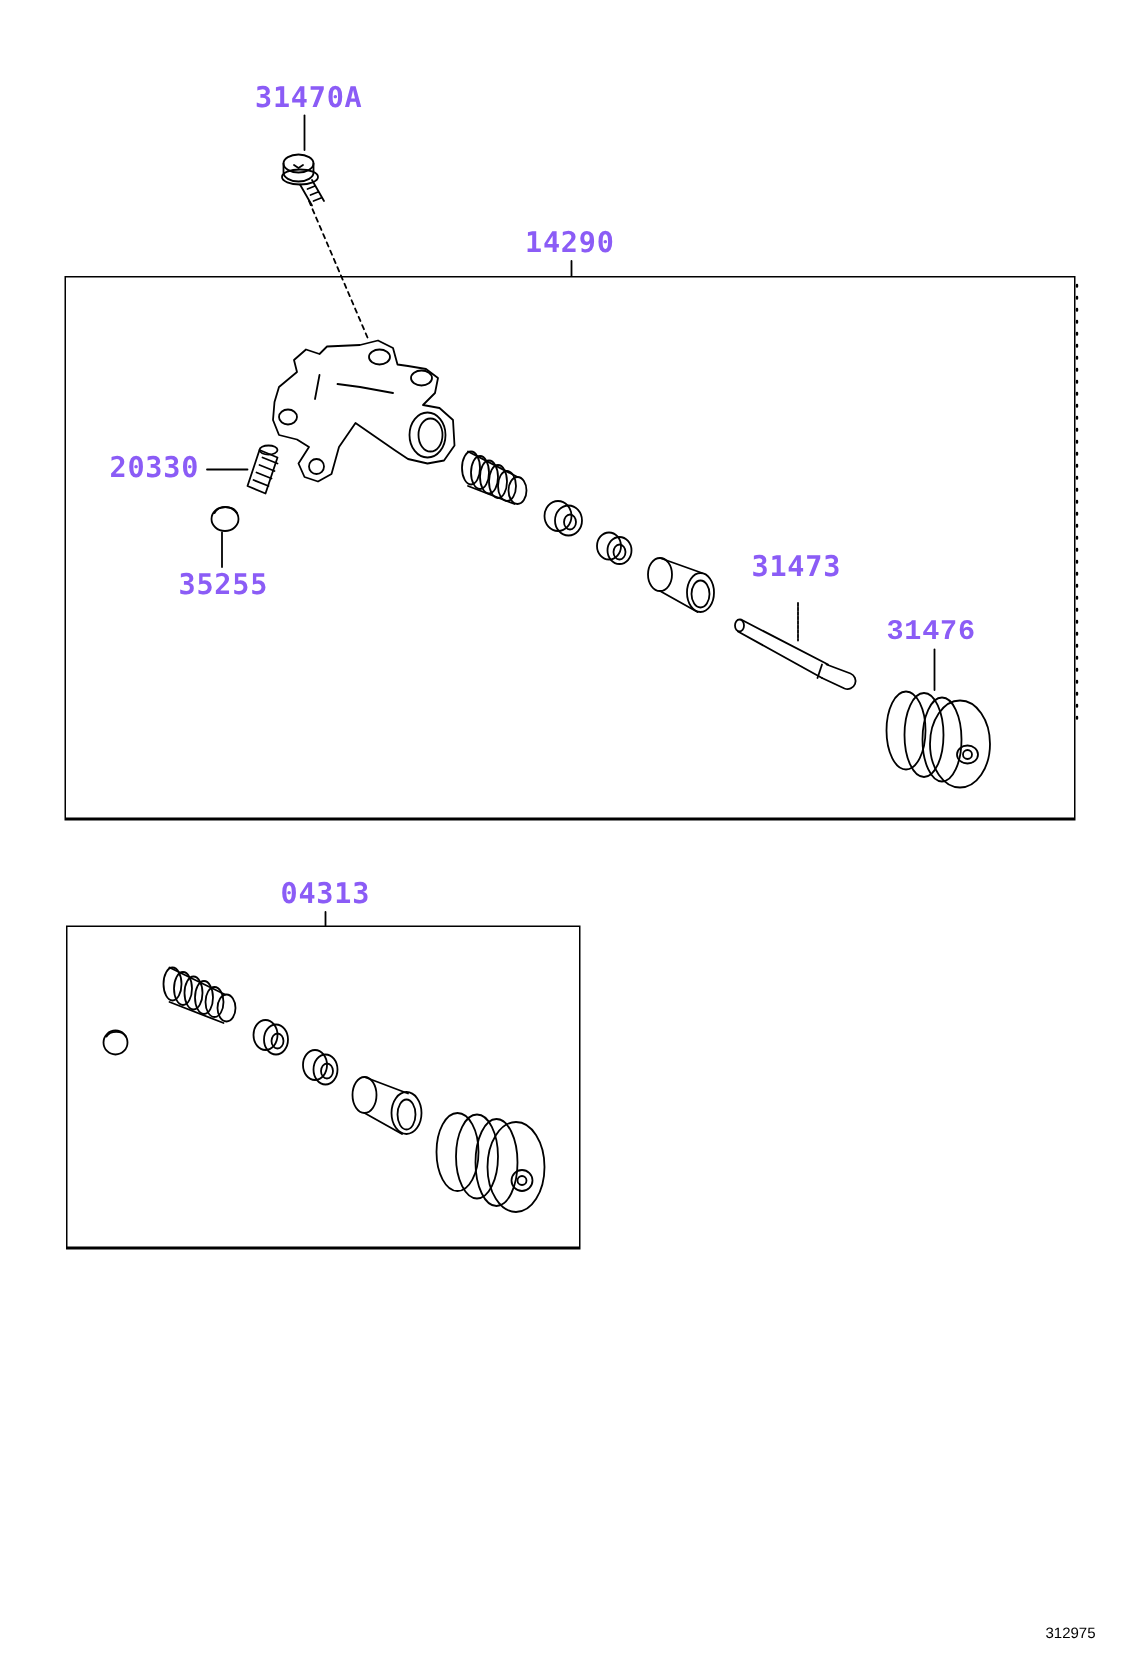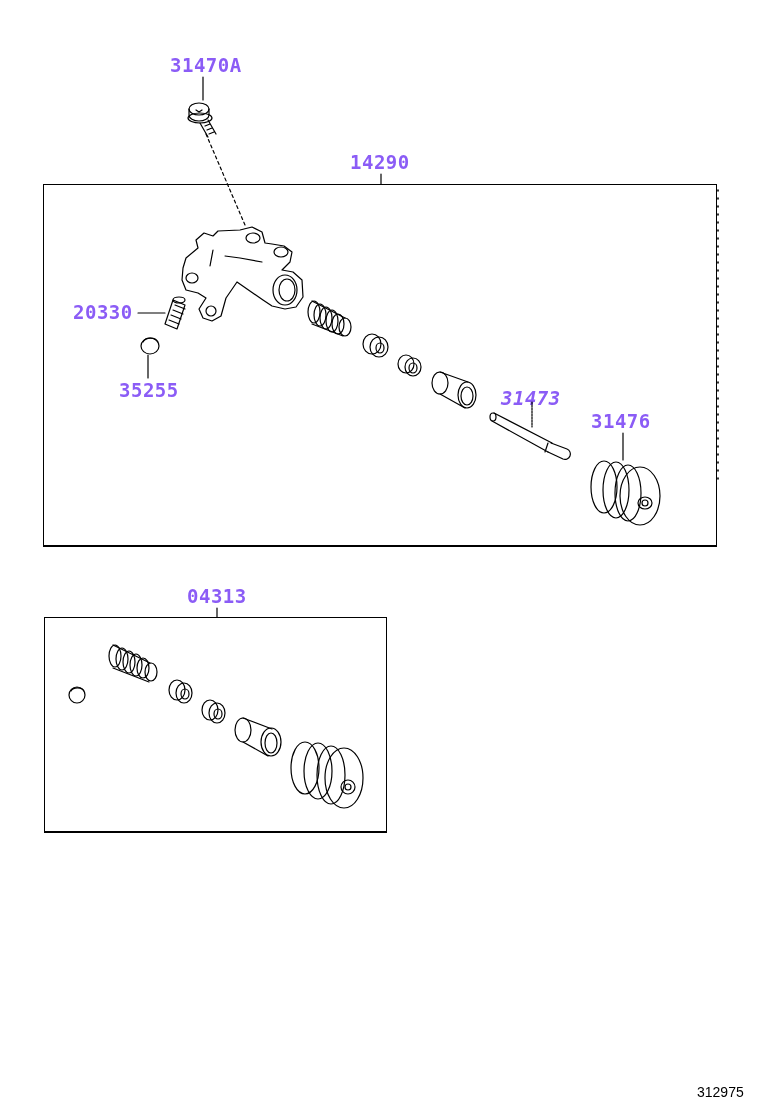--- a/index.html
+++ b/index.html
@@ -1,31 +1,31 @@
 <!DOCTYPE html>
 <html><head>
 <meta charset="utf-8">
 <style>
   html, body { margin: 0; padding: 0; background: #ffffff; }
   body { width: 760px; height: 1112px; position: relative; overflow: hidden; font-family: "DejaVu Sans Mono", monospace; }
   .label { position: absolute; font-family: "DejaVu Sans Mono", "Liberation Mono", monospace; font-weight: bold; font-size: 19px; color: #8b5cf6; letter-spacing: 0.5px; line-height: 1; }
-  .footer-id { position: absolute; font-family: "Liberation Sans", sans-serif; font-size: 14px; color: #000; }
+  .footer-id { position: absolute; font-family: "Liberation Sans", sans-serif; font-size: 10px; color: #000; }
   .box { position: absolute; border: 1.5px solid #000; box-sizing: border-box; }
   svg.art { position: absolute; left: 0; top: 0; }
   .part { cursor: pointer; }
 </style>
 </head>
 <body>
 
 <div class="label" style="left:170px; top:56px;">31470A</div>
 <div class="label" style="left:350px; top:153px;">14290</div>
 <div class="label" style="left:73px; top:303px;">20330</div>
 <div class="label" style="left:119px; top:381px;">35255</div>
-<div class="label" style="left:501px; top:389px;font-style:italic;">31473</div>
-<div class="label" style="left:591px; top:412px;">31476</div>
+<div class="label" style="left:501px; top:369px;">31473</div>
+<div class="label" style="left:591px; top:412px;font-family:Liberation Mono, monospace;">31476</div>
 <div class="label" style="left:187px; top:587px;">04313</div>
 
 <div class="box" style="left:43px; top:184px; width:674px; height:363px; border-bottom-width:2px;"></div>
 <div class="box" style="left:44px; top:617px; width:343px; height:216px; border-bottom-width:2px;"></div>
 
 <svg class="art" width="760" height="1112" viewBox="0 0 760 1112" fill="none" stroke="#000" stroke-width="1.2" stroke-linecap="round" stroke-linejoin="round">
 
   <g>
     <line x1="718" y1="190" x2="718" y2="480" stroke-dasharray="1 7" stroke-width="1.6"></line>
   </g>

